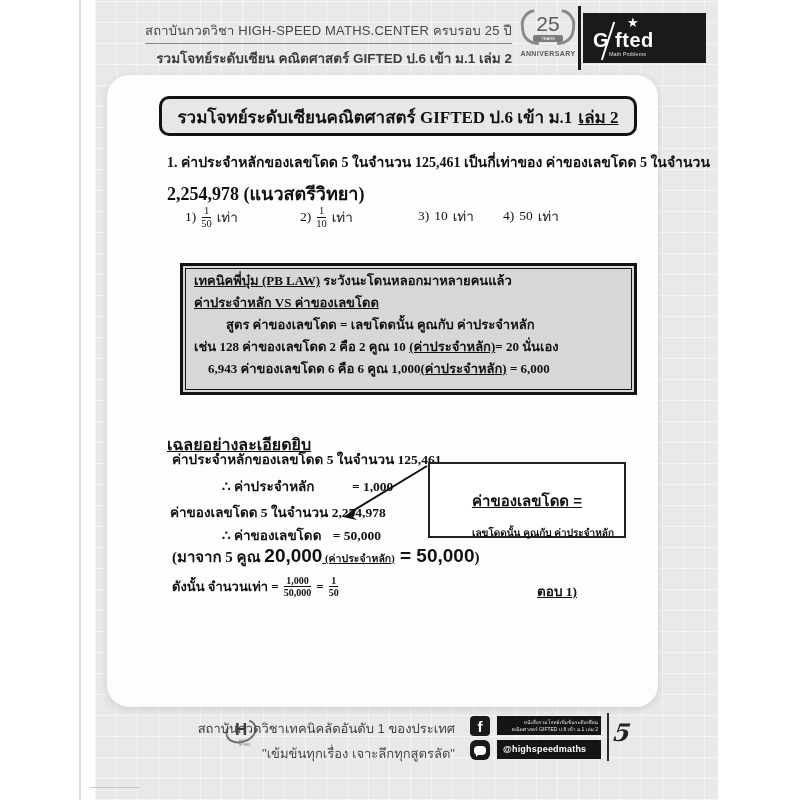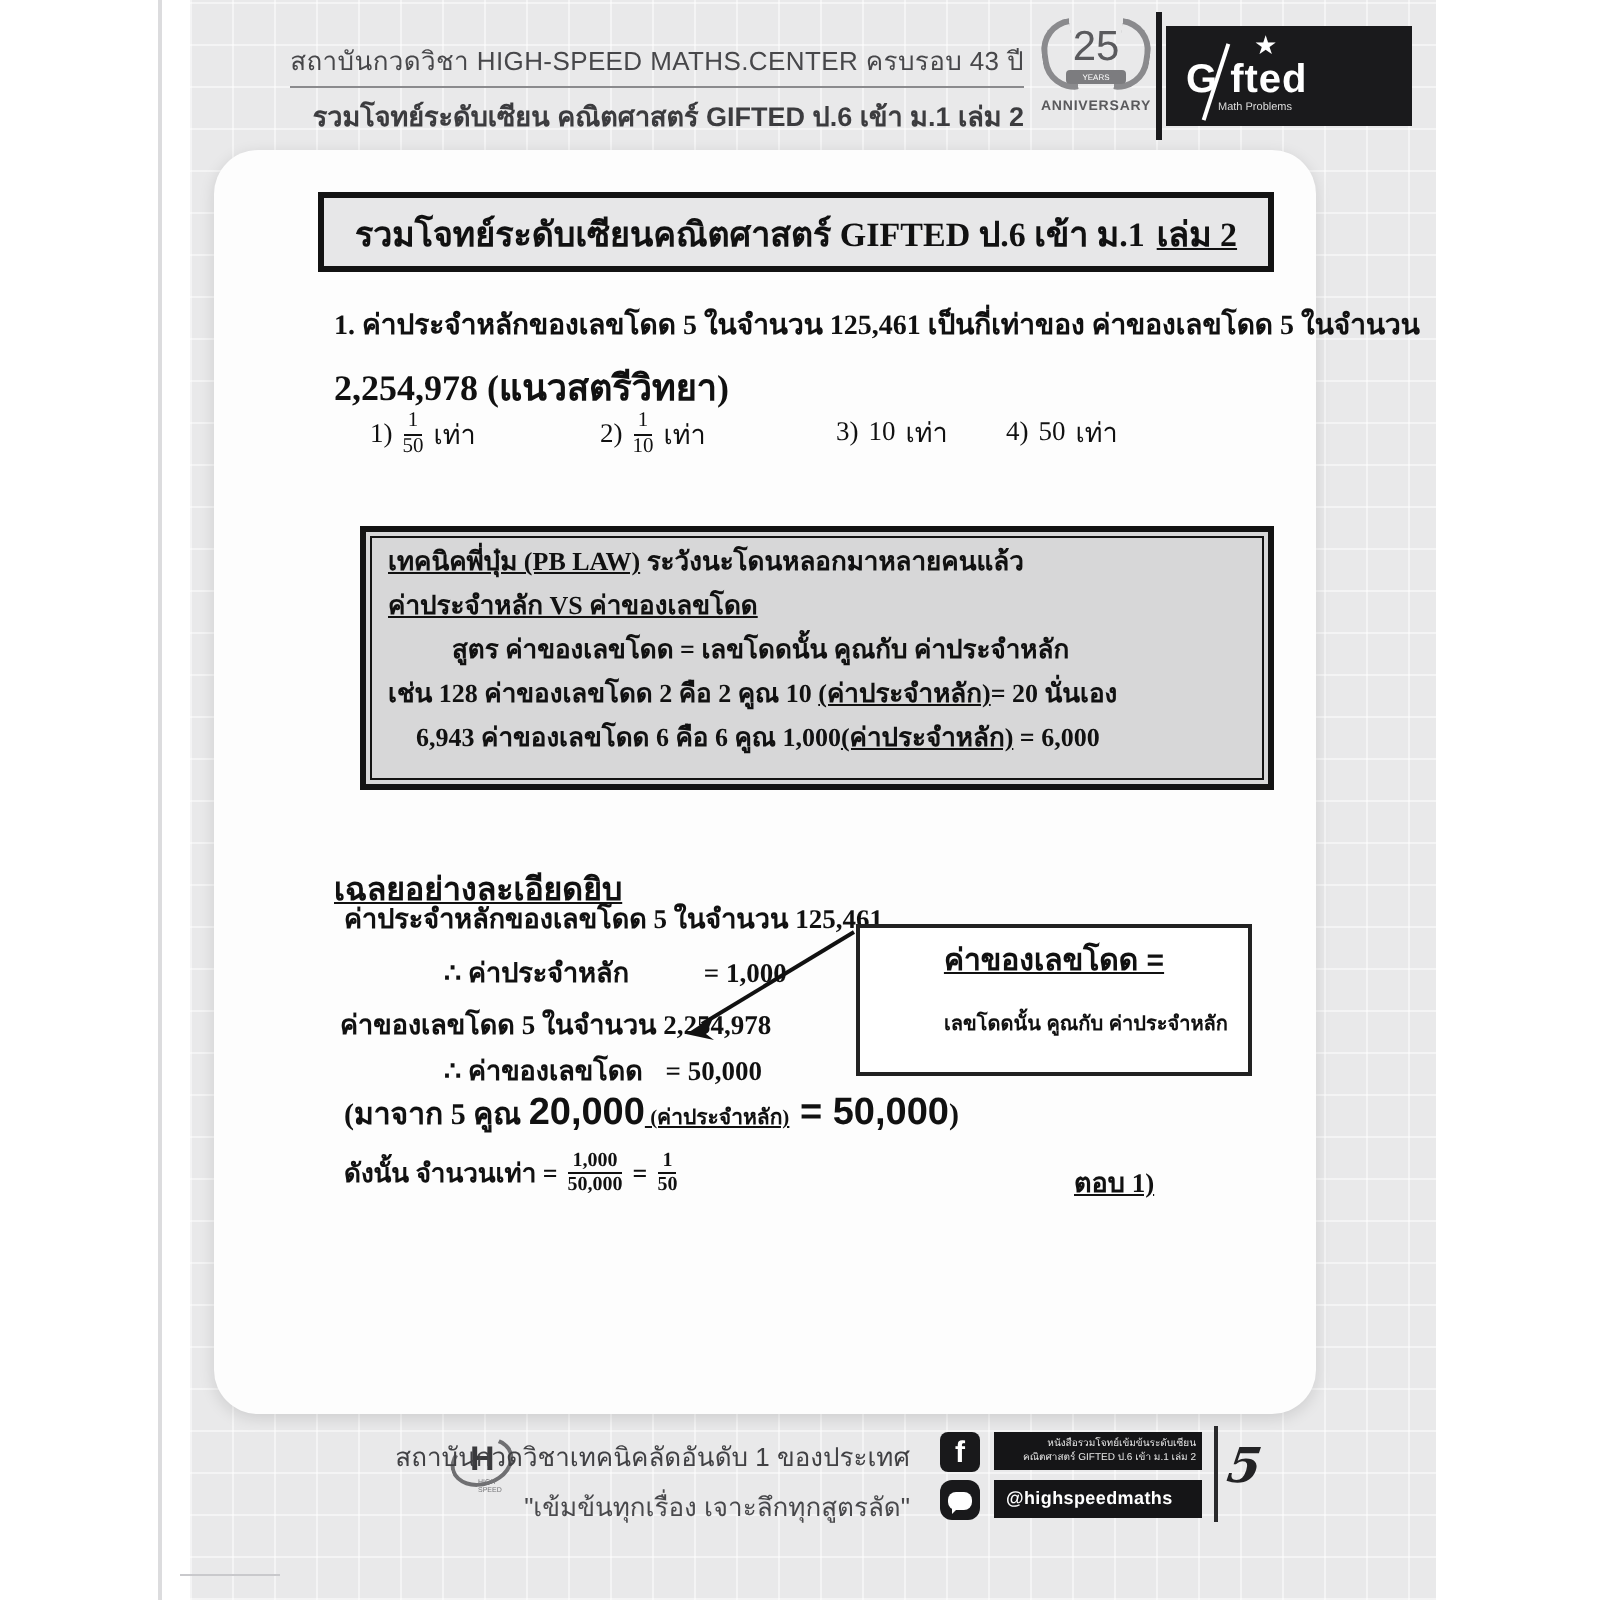--- a/index.html
+++ b/index.html
@@ -45,21 +45,21 @@
   .gifted-slash { position:absolute; left:24px; top:8px; width:2px; height:40px; background:#fff; transform:rotate(18deg); }
 
   
   #page {
     position:absolute; left:107px; top:75px; width:551px; height:632px;
     background:#fdfdfd; border-radius:22px; box-shadow:0 2px 8px rgba(0,0,0,.12);
     color:#111;
   }
 
   .title-box { position:absolute; left:52px; top:21px; width:478px; height:40px;
-               background:#e7e7e8; border:3px solid #131313; border-radius:0;
+               background:#e7e7e8; border:3px solid #131313; border-radius:10px;
                display:flex; align-items:center; justify-content:center;
                font-size:17px; font-weight:bold; white-space:nowrap; }
   .title-box .vol { text-decoration:underline; margin-left:6px; }
 
   .q-line1 { position:absolute; left:60px; top:76px; font-size:14px; font-weight:600; white-space:nowrap; }
   .q-line2 { position:absolute; left:60px; top:104px; font-size:18px; font-weight:600; }
 
   .choices { position:absolute; left:0; top:130px; width:551px; height:30px; font-size:13.5px; }
   .choice { position:absolute; display:flex; align-items:center; gap:5px; white-space:nowrap; }
   .frac { display:inline-flex; flex-direction:column; align-items:center; font-size:10.5px; line-height:1.1; }
@@ -80,21 +80,21 @@
   .sol-line { position:absolute; font-size:13.5px; font-weight:600; white-space:nowrap; }
   .s1 { left:65px;  top:373px; }
   .s2 { left:115px; top:400px; }
   .s3 { left:63px;  top:426px; }
   .s4 { left:115px; top:449px; }
   .sol-gap { display:inline-block; width:34px; }
   .sol-gap2 { display:inline-block; width:8px; }
 
   .note-box { position:absolute; left:321px; top:387px; width:198px; height:76px;
               background:#fff; border:2px solid #222; text-align:center; }
-  .note-title { margin-top:4px; font-size:15px; font-weight:bold; text-decoration:underline;
+  .note-title { margin-top:25px; font-size:15px; font-weight:bold; text-decoration:underline;
                 font-family:"Liberation Sans", sans-serif; }
   .note-body { margin-top:12px; font-size:10px; font-weight:bold; 
                font-family:"Liberation Sans", sans-serif;margin-left:32px; }
 
   .arrow-svg { position:absolute; left:228px; top:383px; }
 
   .derive { position:absolute; left:65px; top:470px; font-size:15px; font-weight:bold; white-space:nowrap; }
   .derive .big { font-size:19px; font-family:"Liberation Sans", sans-serif; }
   .derive .small { font-size:10.5px; text-decoration:underline; }
 
@@ -138,21 +138,21 @@
 </style>
 </head>
 <body>
 
 <div id="canvas">
   <div id="backdrop"></div>
   <div id="left-rule"></div>
   <div id="bottom-left-line"></div>
 
   <div class="hdr-text">
-    <div class="hdr-line1">สถาบันกวดวิชา HIGH-SPEED MATHS.CENTER  ครบรอบ 43 ปี</div>
+    <div class="hdr-line1">สถาบันกวดวิชา HIGH-SPEED MATHS.CENTER  ครบรอบ 25 ปี</div>
     <div class="hdr-line2">รวมโจทย์ระดับเซียน คณิตศาสตร์ GIFTED ป.6 เข้า ม.1 เล่ม 2</div>
   </div>
 
   <div class="badge">
     <div class="badge-wreath">
       <div class="badge-arc l"></div>
       <div class="badge-arc r"></div>
       <div class="badge-num">25</div>
       <div class="badge-years">YEARS</div>
     </div>

